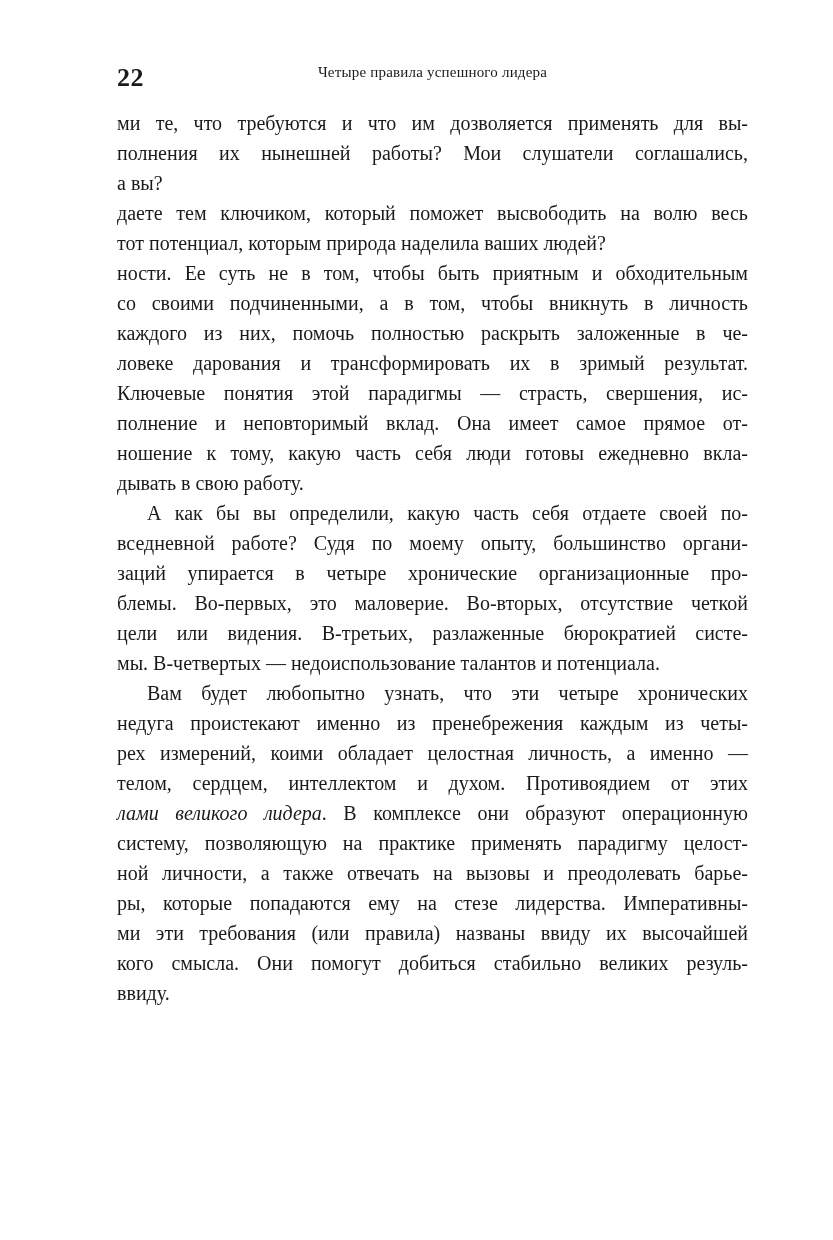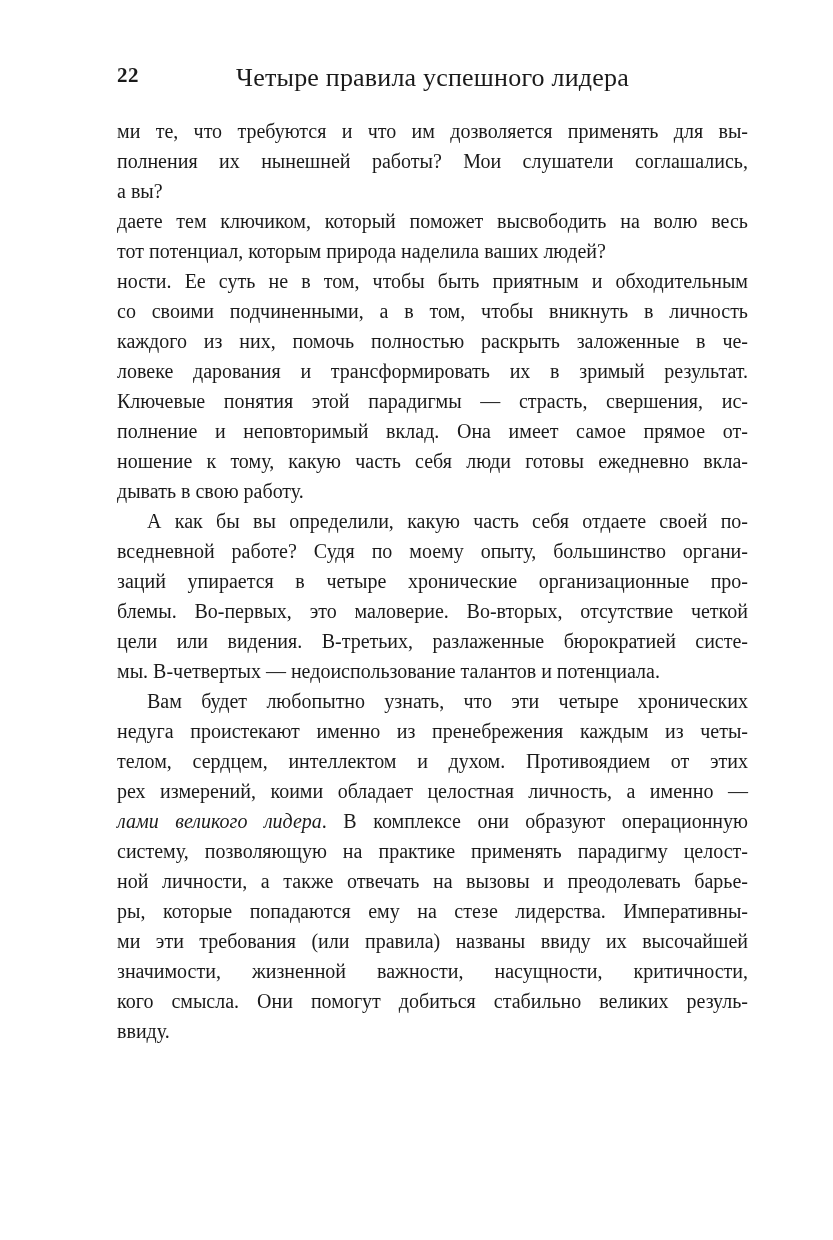--- a/index.html
+++ b/index.html
@@ -23,30 +23,30 @@
   .running-head {
     position: relative;
     height: 25px;
     text-align: center;
   }
   .page-number {
     position: absolute;
     left: 0;
     top: 0;
     font-weight: bold;
-    font-size: 21px;
+    font-size: 26px;
     letter-spacing: 0.5px;
   }
   .header-title {
-    font-size: 26px;
+    font-size: 15px;
     letter-spacing: 0.2px;
     text-align: right;
   }
   .body-text {
-    margin-top: 28px;
+    margin-top: 20px;
     font-size: 20px;
     line-height: 30px;
   }
   .line {
     text-align: justify;
     text-align-last: justify;
     white-space: normal;
   }
   .line.last {
     text-align-last: left;
@@ -91,26 +91,25 @@
           <div class="line indented"><span>А как бы вы определили, какую часть себя отдаете своей по-</span></div>
           <div class="line"><span>вседневной работе? Судя по моему опыту, большинство органи-</span></div>
           <div class="line"><span>заций упирается в четыре хронические организационные про-</span></div>
           <div class="line"><span>блемы. Во-первых, это маловерие. Во-вторых, отсутствие четкой</span></div>
           <div class="line"><span>цели или видения. В-третьих, разлаженные бюрократией систе-</span></div>
           <div class="line last"><span>мы. В-четвертых — недоиспользование талантов и потенциала.</span></div>
         </div>
         <div class="paragraph">
           <div class="line indented"><span>Вам будет любопытно узнать, что эти четыре хронических</span></div>
           <div class="line"><span>недуга проистекают именно из пренебрежения каждым из четы-</span></div>
+          <div class="line"><span>рех измерений, коими обладает целостная личность, а именно —</span></div>
           <div class="line"><span>телом, сердцем, интеллектом и духом. Противоядием от этих</span></div>
-          <div class="line"><span>рех измерений, коими обладает целостная личность, а именно —</span></div>
           <div class="line"><em>лами великого лидера</em><span>. В комплексе они образуют операционную</span></div>
           <div class="line"><span>систему, позволяющую на практике применять парадигму целост-</span></div>
           <div class="line"><span>ной личности, а также отвечать на вызовы и преодолевать барье-</span></div>
           <div class="line"><span>ры, которые попадаются ему на стезе лидерства. Императивны-</span></div>
           <div class="line"><span>ми эти требования (или правила) названы ввиду их высочайшей</span></div>
-          <div class="line"><span>значимости, жизненной важности, насущности, критичности,</span></div>
           <div class="line"><span>кого смысла. Они помогут добиться стабильно великих резуль-</span></div>
           <div class="line last"><span>ввиду.</span></div>
         </div>
       </main>
   </div>
 </div>
 
 </body></html>

